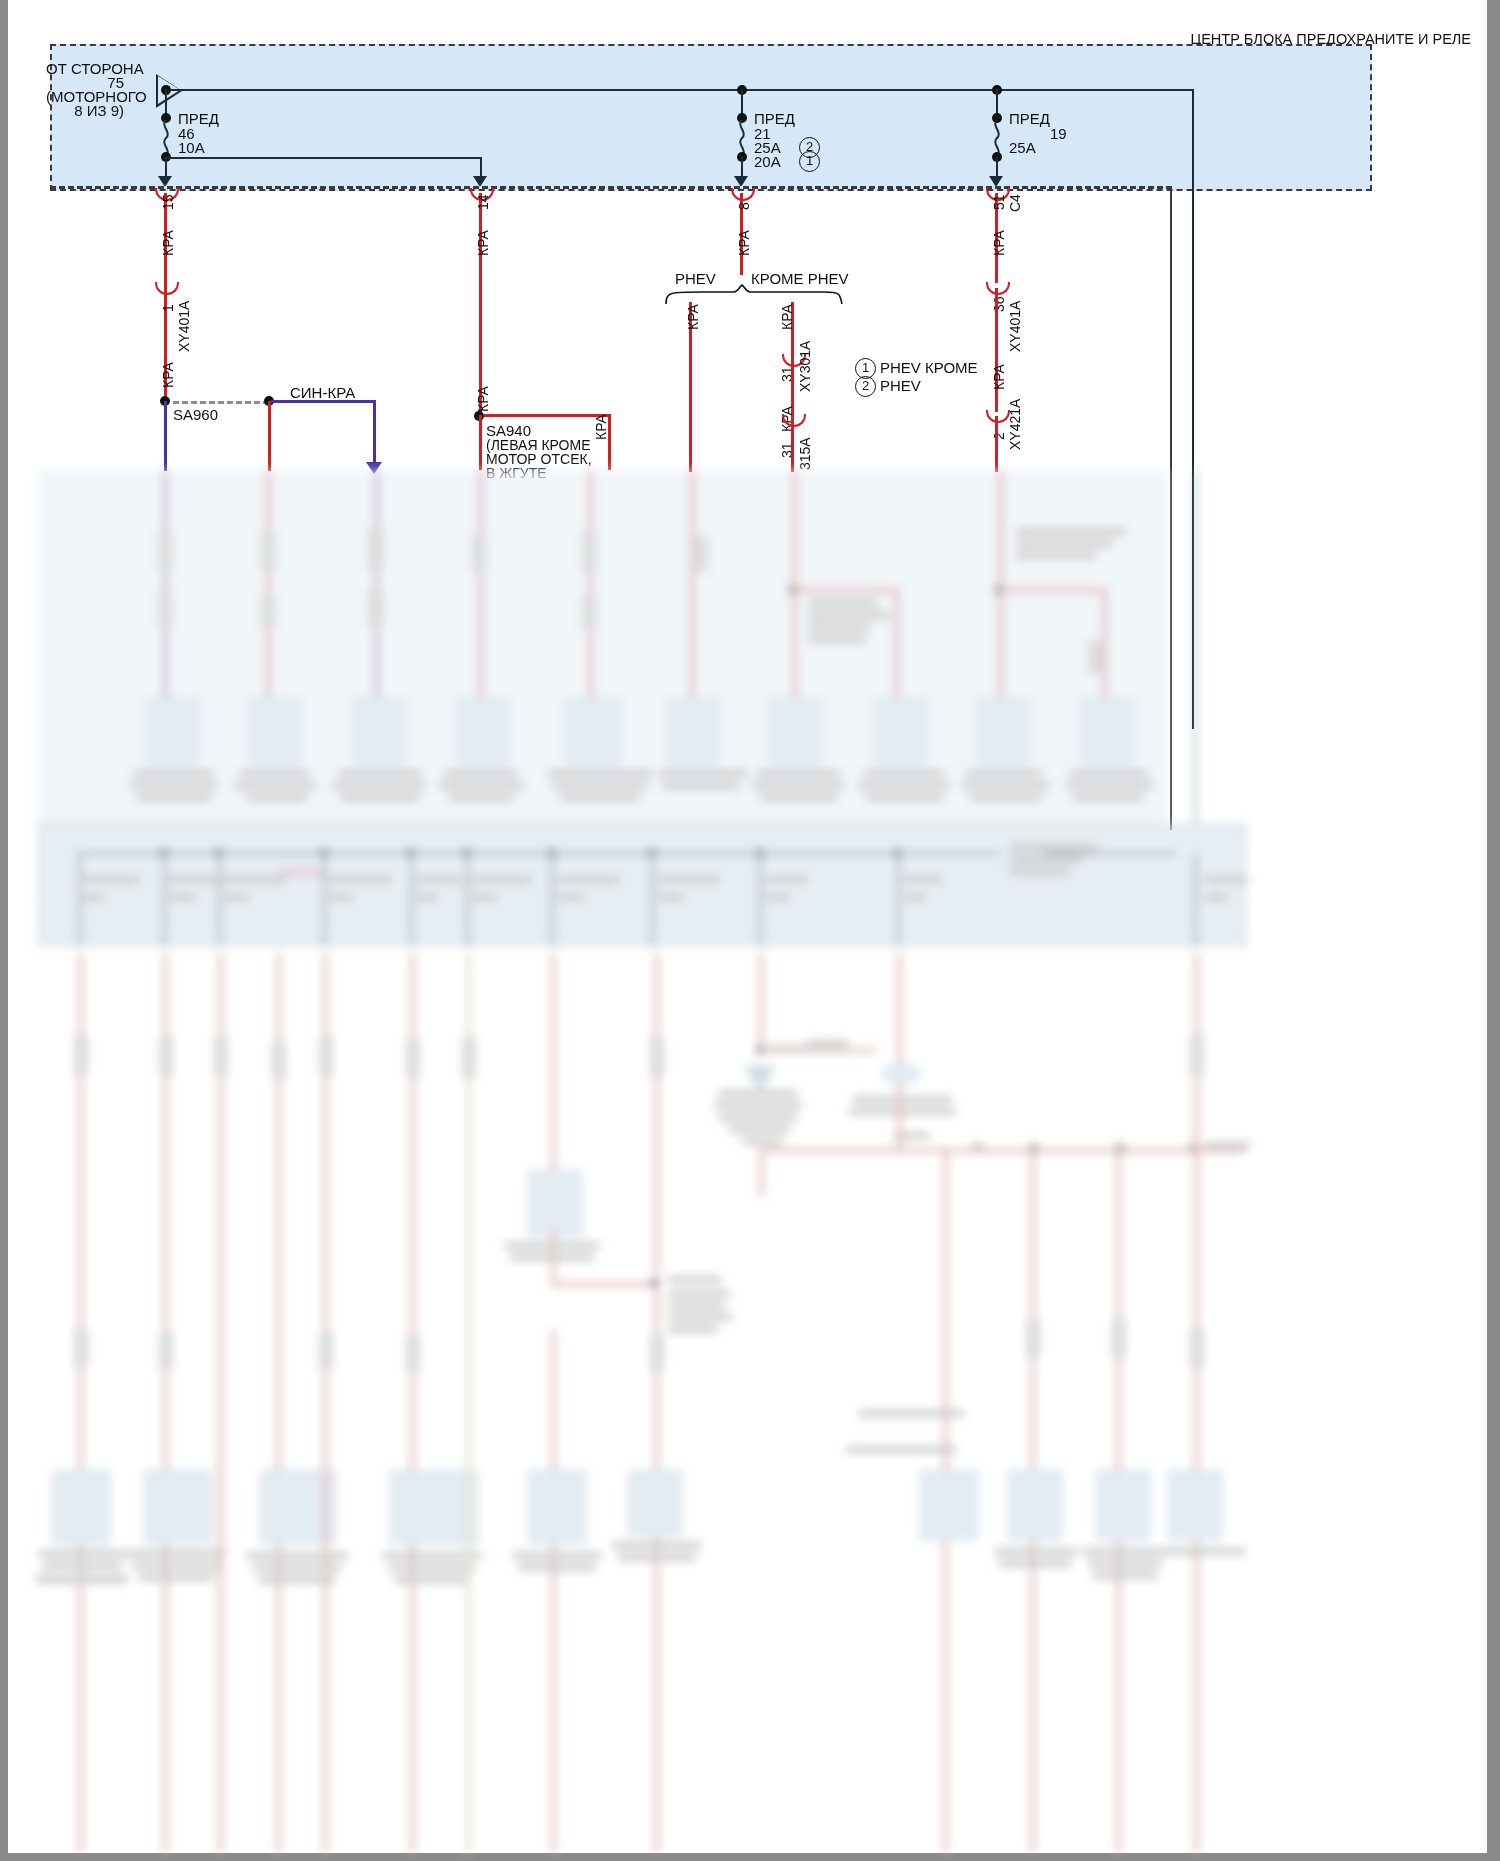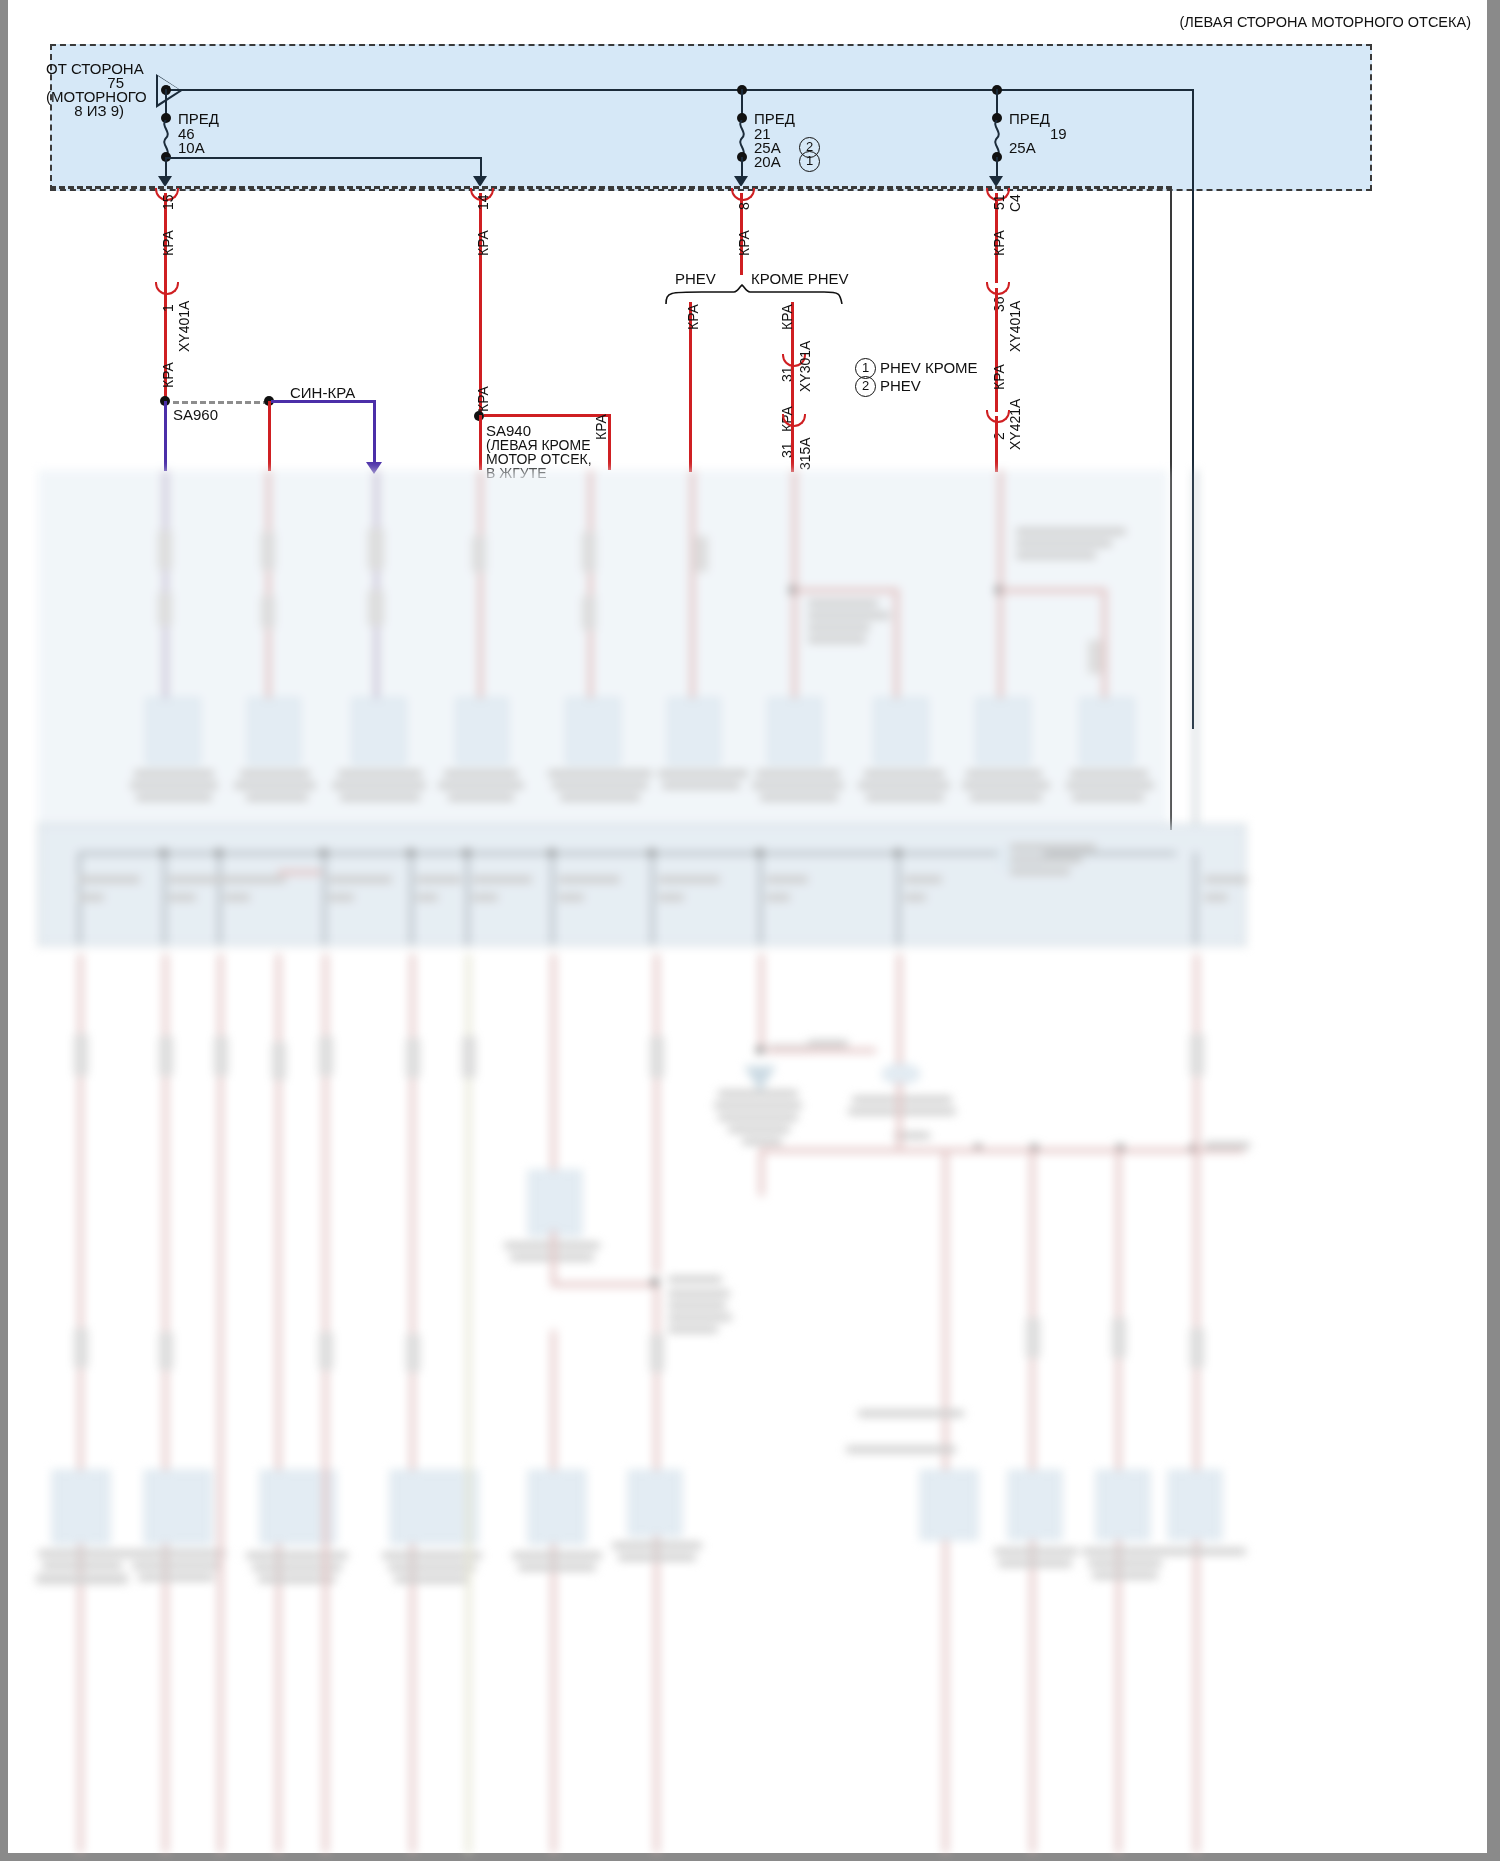--- a/index.html
+++ b/index.html
@@ -60,21 +60,21 @@
 <body>
 
 <div class="page">
 
   <div class="frame-left"></div>
   <div class="frame-right"></div>
   <div class="frame-bottom"></div>
 
   <div class="sheet">
 
-    <div class="hdr" style="right:16px;top:14px;width:700px;">(ЛЕВАЯ СТОРОНА МОТОРНОГО ОТСЕКА)</div>
+    <div class="hdr" style="right:16px;top:31px;width:700px;">ЦЕНТР БЛОКА ПРЕДОХРАНИТЕ И РЕЛЕ</div>
 
     <div class="blue-box" style="left:42px;top:44px;width:1322px;height:147px;"></div>
 
     <div style="position:absolute;left:148px;top:74px;width:0;height:0;
                 border-top:17px solid transparent;border-bottom:17px solid transparent;
                 border-left:26px solid #1b2b3a;"></div>
     <div style="position:absolute;left:150px;top:76px;width:0;height:0;
                 border-top:14px solid transparent;border-bottom:14px solid transparent;
                 border-left:22px solid #d6e8f7;"></div>
     <div class="lbl" style="left:154px;top:82px;font-size:12px;">U</div>

